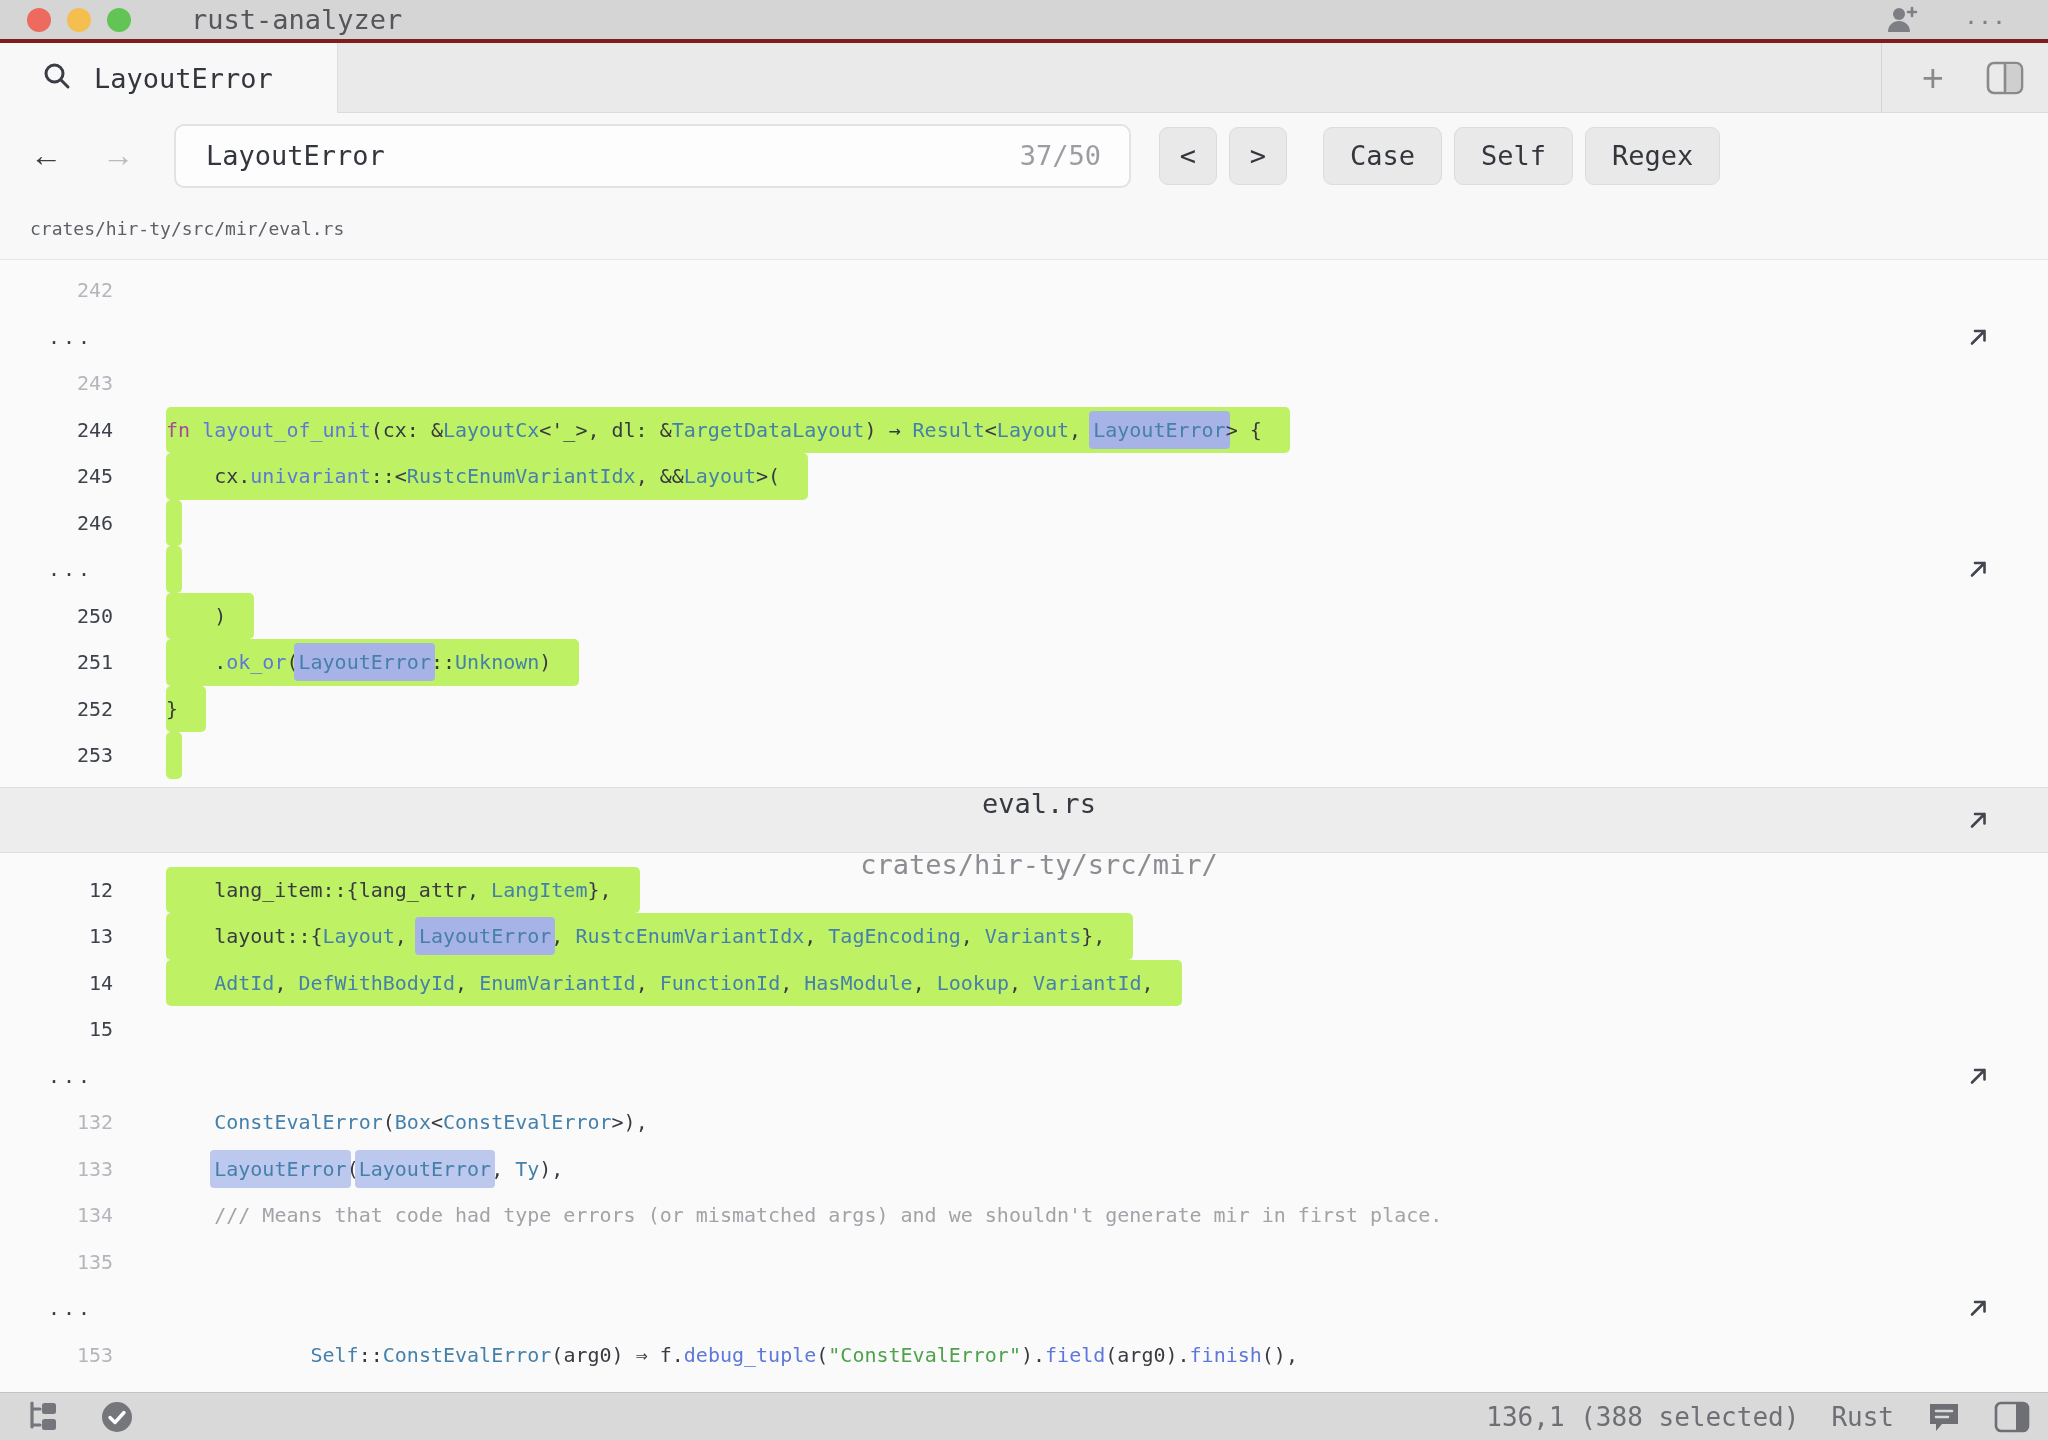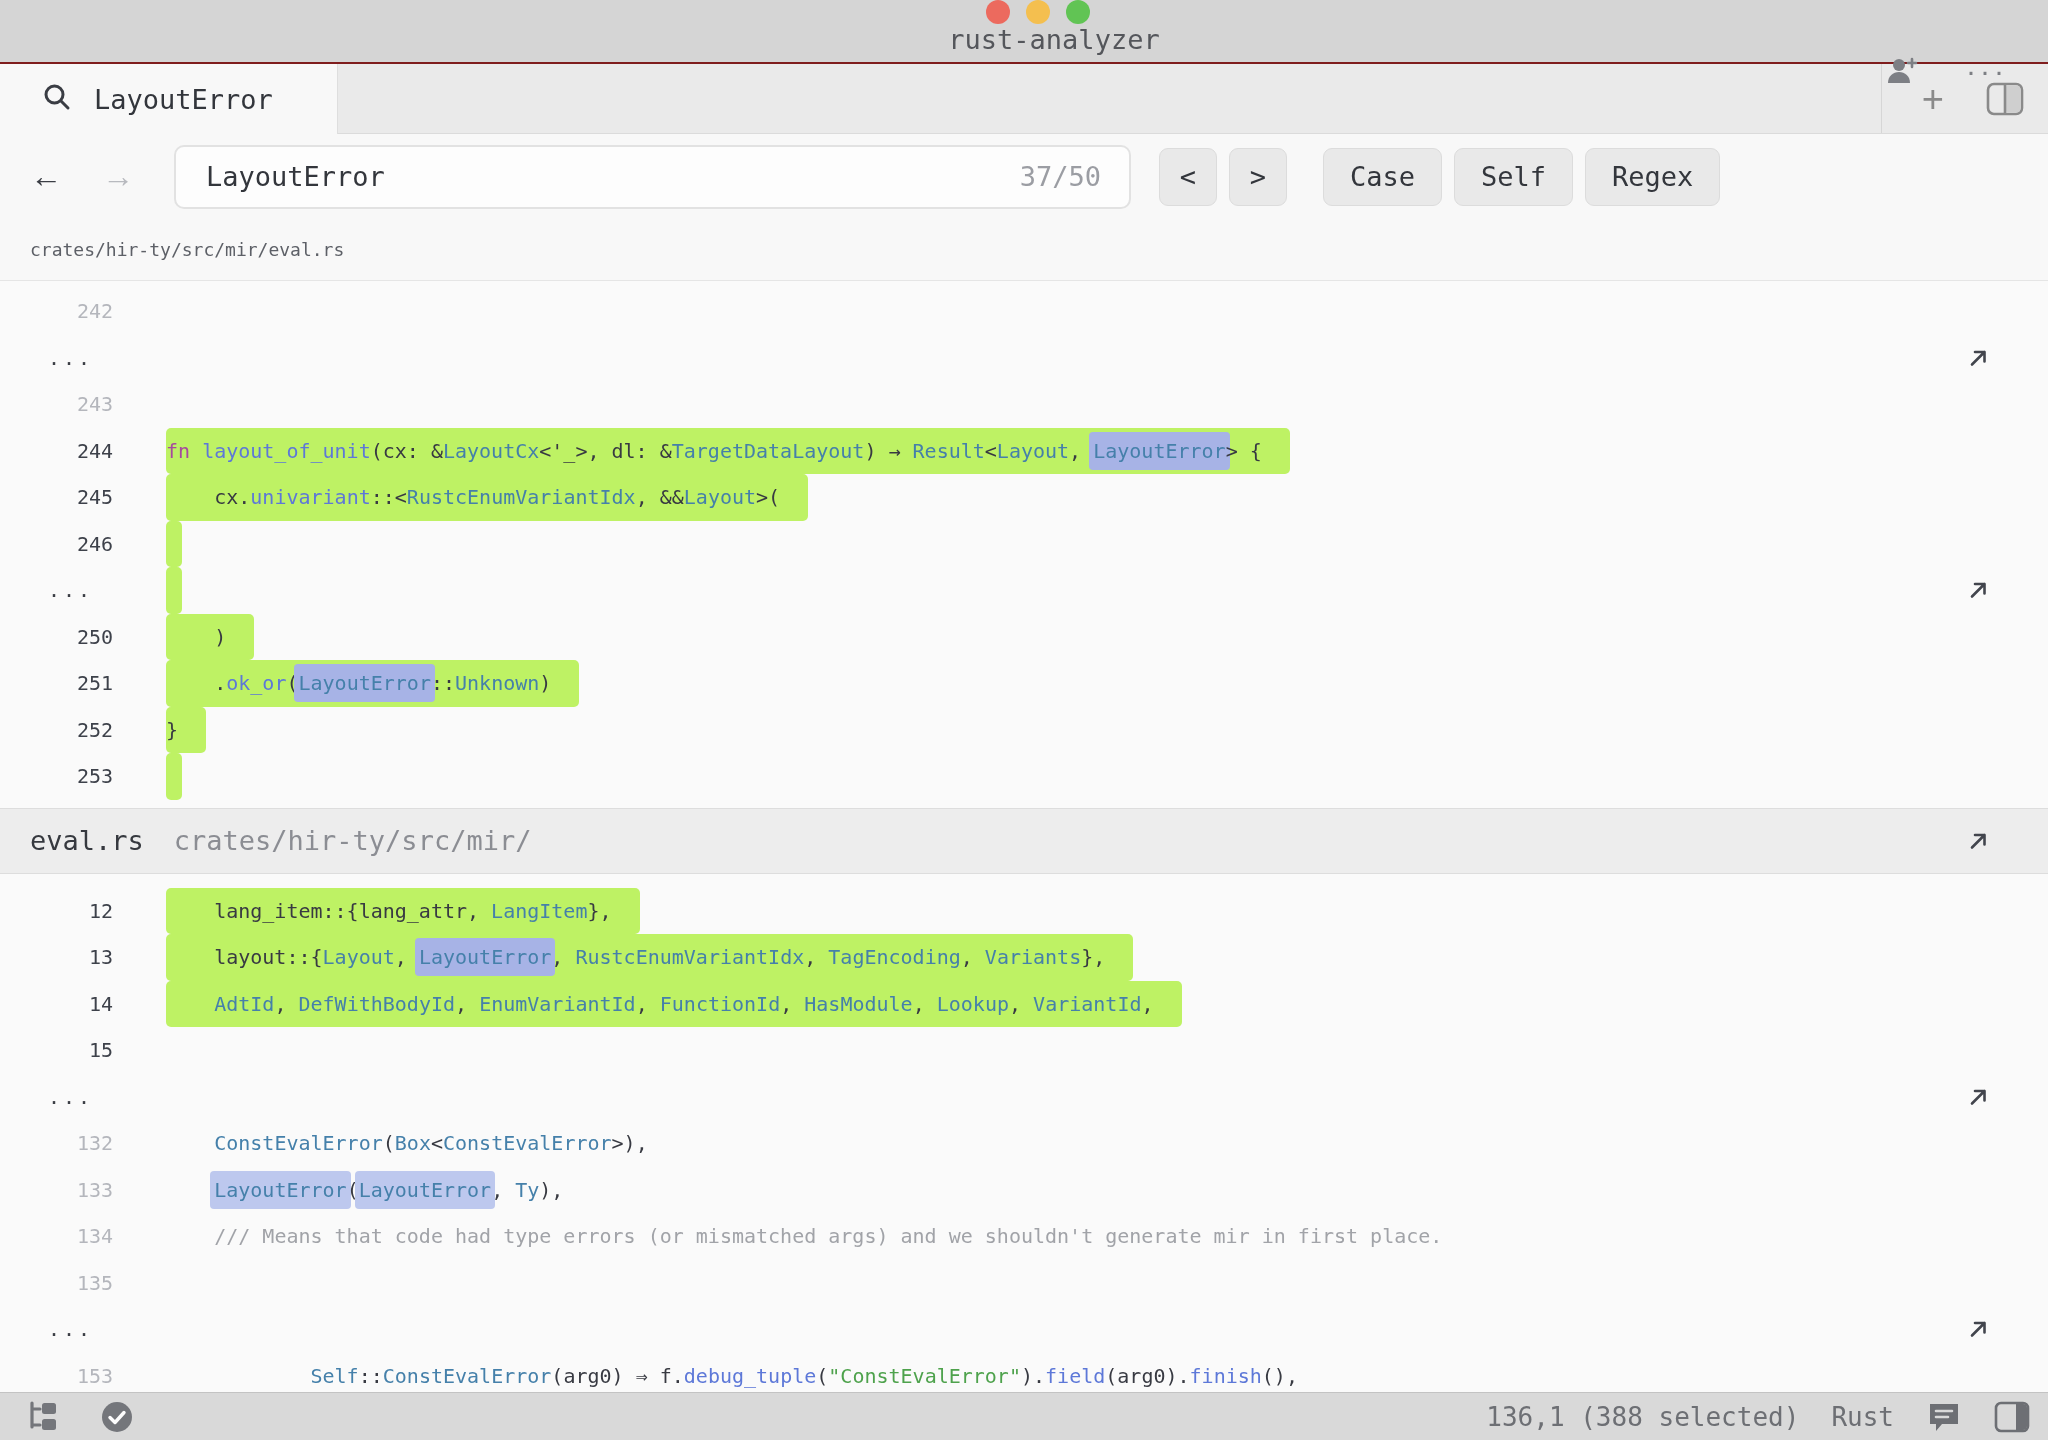--- a/index.html
+++ b/index.html
@@ -2,22 +2,22 @@
 <html><head>
 <meta charset="utf-8">
 <style>
   html,body{margin:0;padding:0;}
   body{
     width:2048px;height:1440px;position:relative;overflow:hidden;
     font-family:"DejaVu Sans Mono", monospace;
     background:#fafafa;
   }
   
-  .titlebar{height:64px;background:#d5d5d5;border-bottom:2px solid #7f1d1d;
-    display:flex;align-items:center;box-sizing:border-box;flex-direction:column;}
+  .titlebar{height:43px;background:#d5d5d5;border-bottom:4px solid #7f1d1d;
+    display:flex;align-items:center;box-sizing:border-box;}
   .lights{display:flex;gap:16px;margin-left:27px;}
   .light{width:24px;height:24px;border-radius:50%;border:none;padding:0;}
   .light.red{background:#ec6a5e;}
   .light.yellow{background:#f4bf4f;}
   .light.green{background:#61c454;}
   .win-title{margin-left:60px;font-size:27px;color:#54565b;}
   .titlebar-right{margin-left:auto;display:flex;align-items:center;gap:46px;margin-right:40px;}
   .menu-dots{font-size:30px;color:#7d7f84;letter-spacing:4px;line-height:1;}
   
   .tabbar{height:70px;background:#eaeaea;display:flex;box-sizing:border-box;}
@@ -63,21 +63,21 @@
     padding-right:28px;height:46.5px;vertical-align:top;}
   .sel-empty{width:16px;padding-right:0;}
   .tok-p{color:#383a42;} .tok-k{color:#a64a9e;} .tok-f{color:#5d78d8;}
   .tok-t{color:#4580aa;} .tok-s{color:#4ea24c;} .tok-c{color:#a1a3a8;}
   .m1,.m2{padding:7px 4px;margin:0 -4px;border-radius:4px;}
   .m1{background:#bdc8ee;}
   .m2{background:#a7b3e6;}
   .jump{position:absolute;right:56px;top:50%;transform:translateY(-50%);line-height:0;}
   .excerpt-header{height:66px;background:#ededed;border-top:1px solid #dddddd;
     border-bottom:1px solid #dddddd;display:flex;align-items:center;gap:30px;
-    padding-left:30px;box-sizing:border-box;font-size:27px;position:relative;margin-top:8px;}
+    padding-left:30px;box-sizing:border-box;font-size:27px;position:relative;margin-top:8px;flex-direction:column;}
   .eh-file{color:#36393f;} .eh-path{color:#8b8d93;}
   .sec2{margin-top:14px;}
   
   .statusbar{position:absolute;left:0;right:0;bottom:0;height:48px;background:#d9d9d9;
     border-top:1px solid #c3c3c3;display:flex;align-items:center;box-sizing:border-box;
     font-size:26px;color:#6d6f74;z-index:5;}
   .status-left{display:flex;align-items:center;gap:38px;margin-left:26px;}
   .status-right{margin-left:auto;display:flex;align-items:center;gap:32px;margin-right:18px;}
   .iconbtn{border:none;background:transparent;padding:0;line-height:0;}
 </style>

